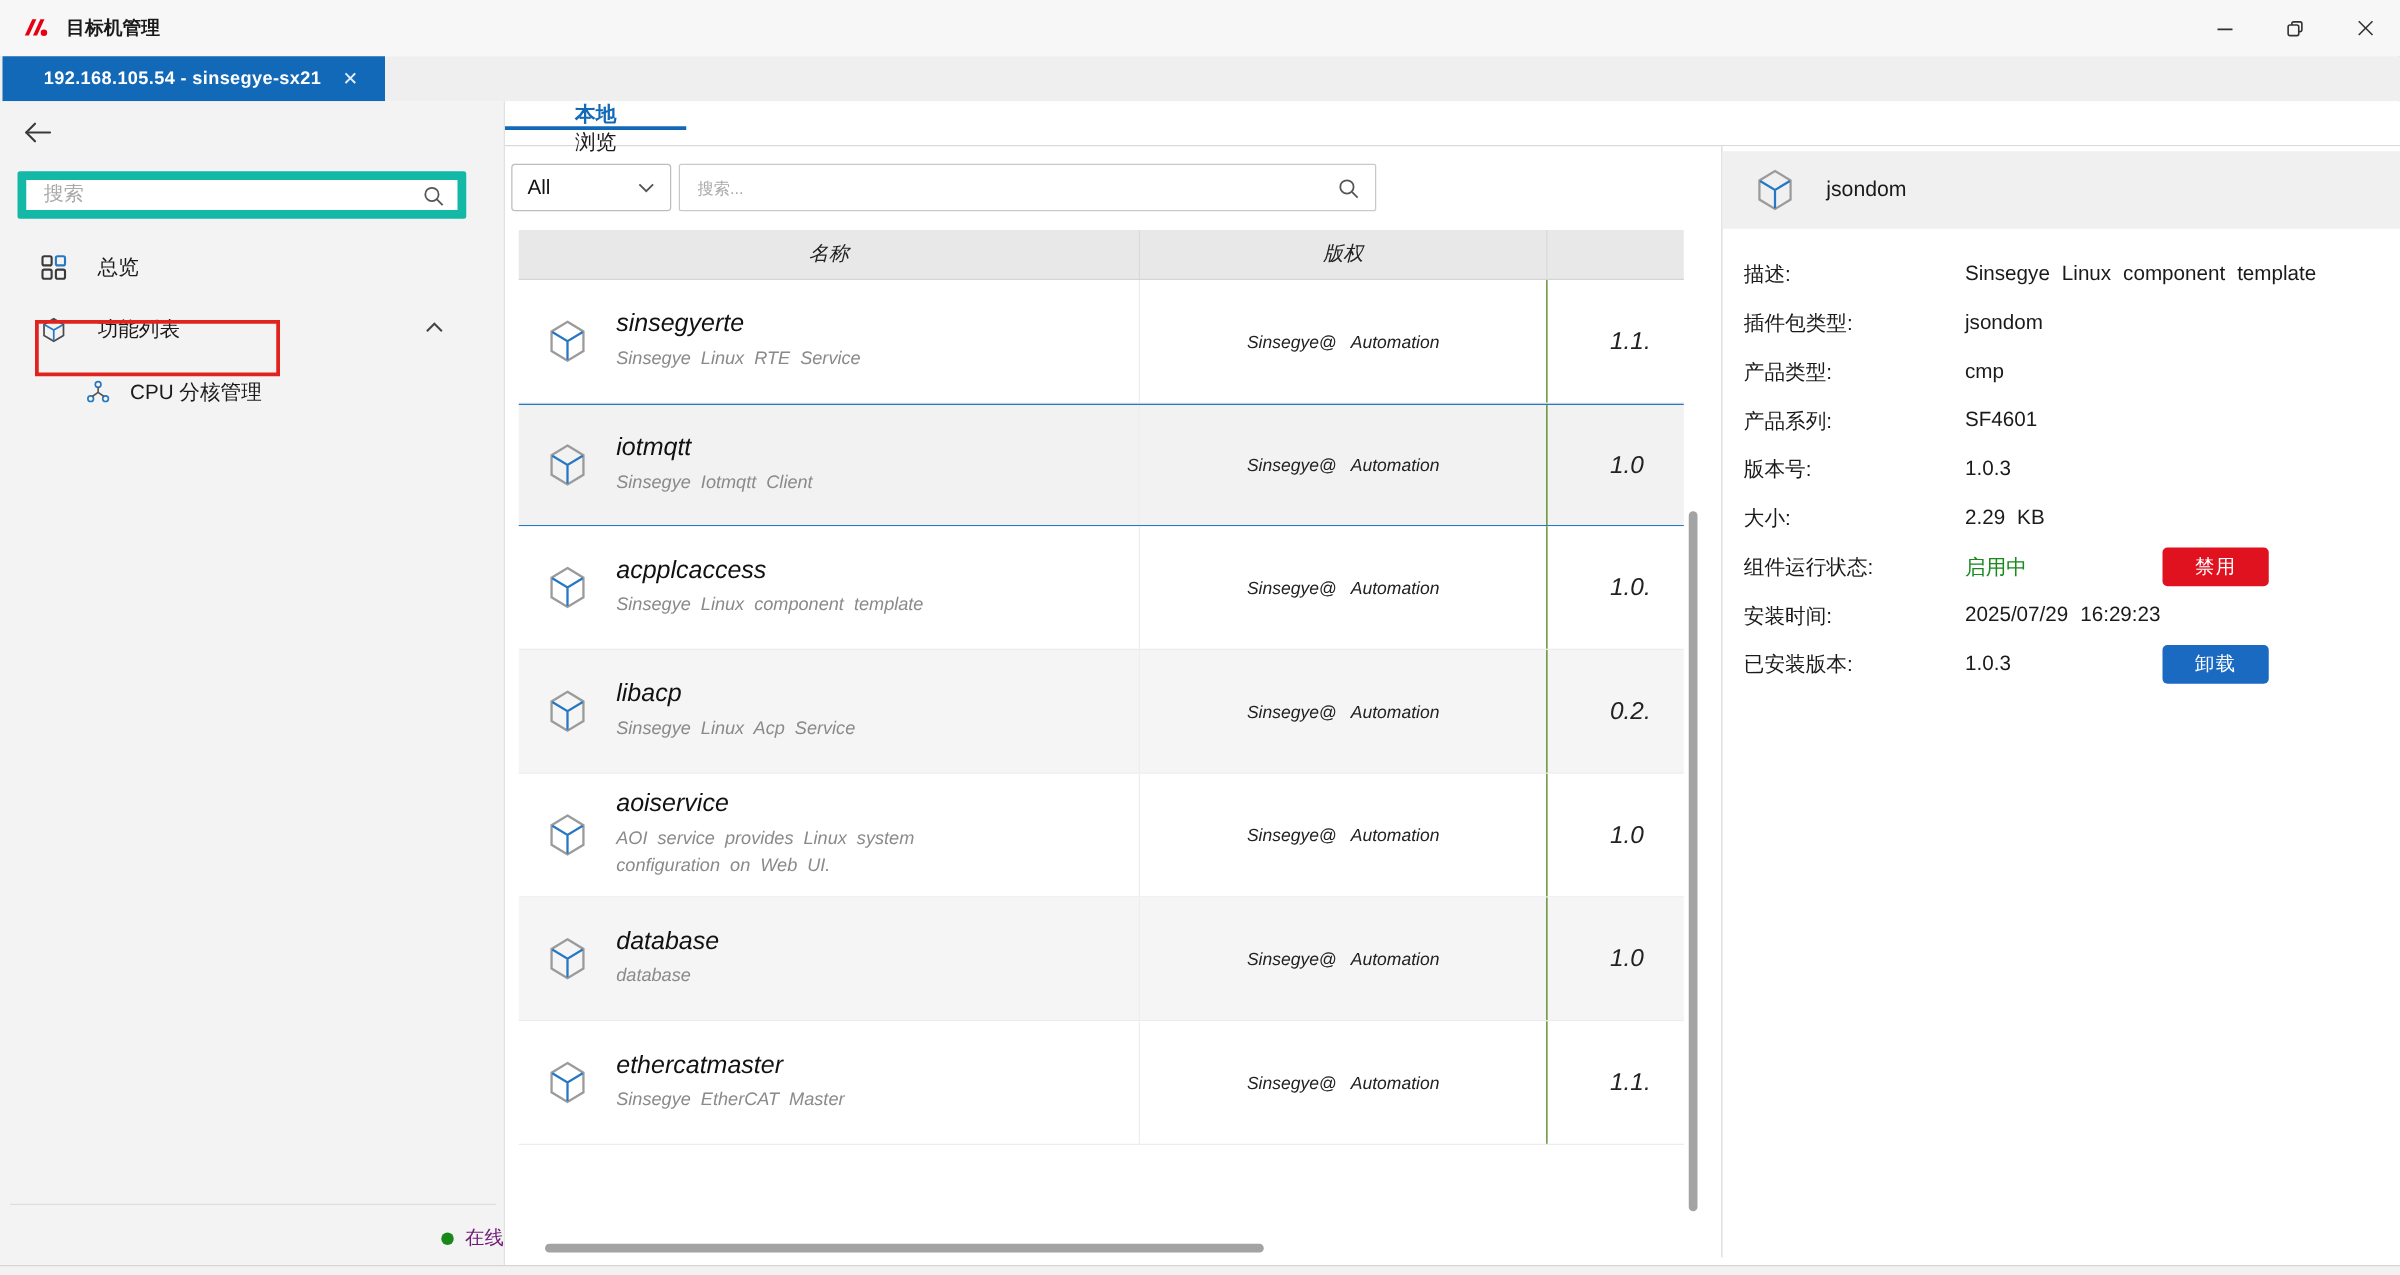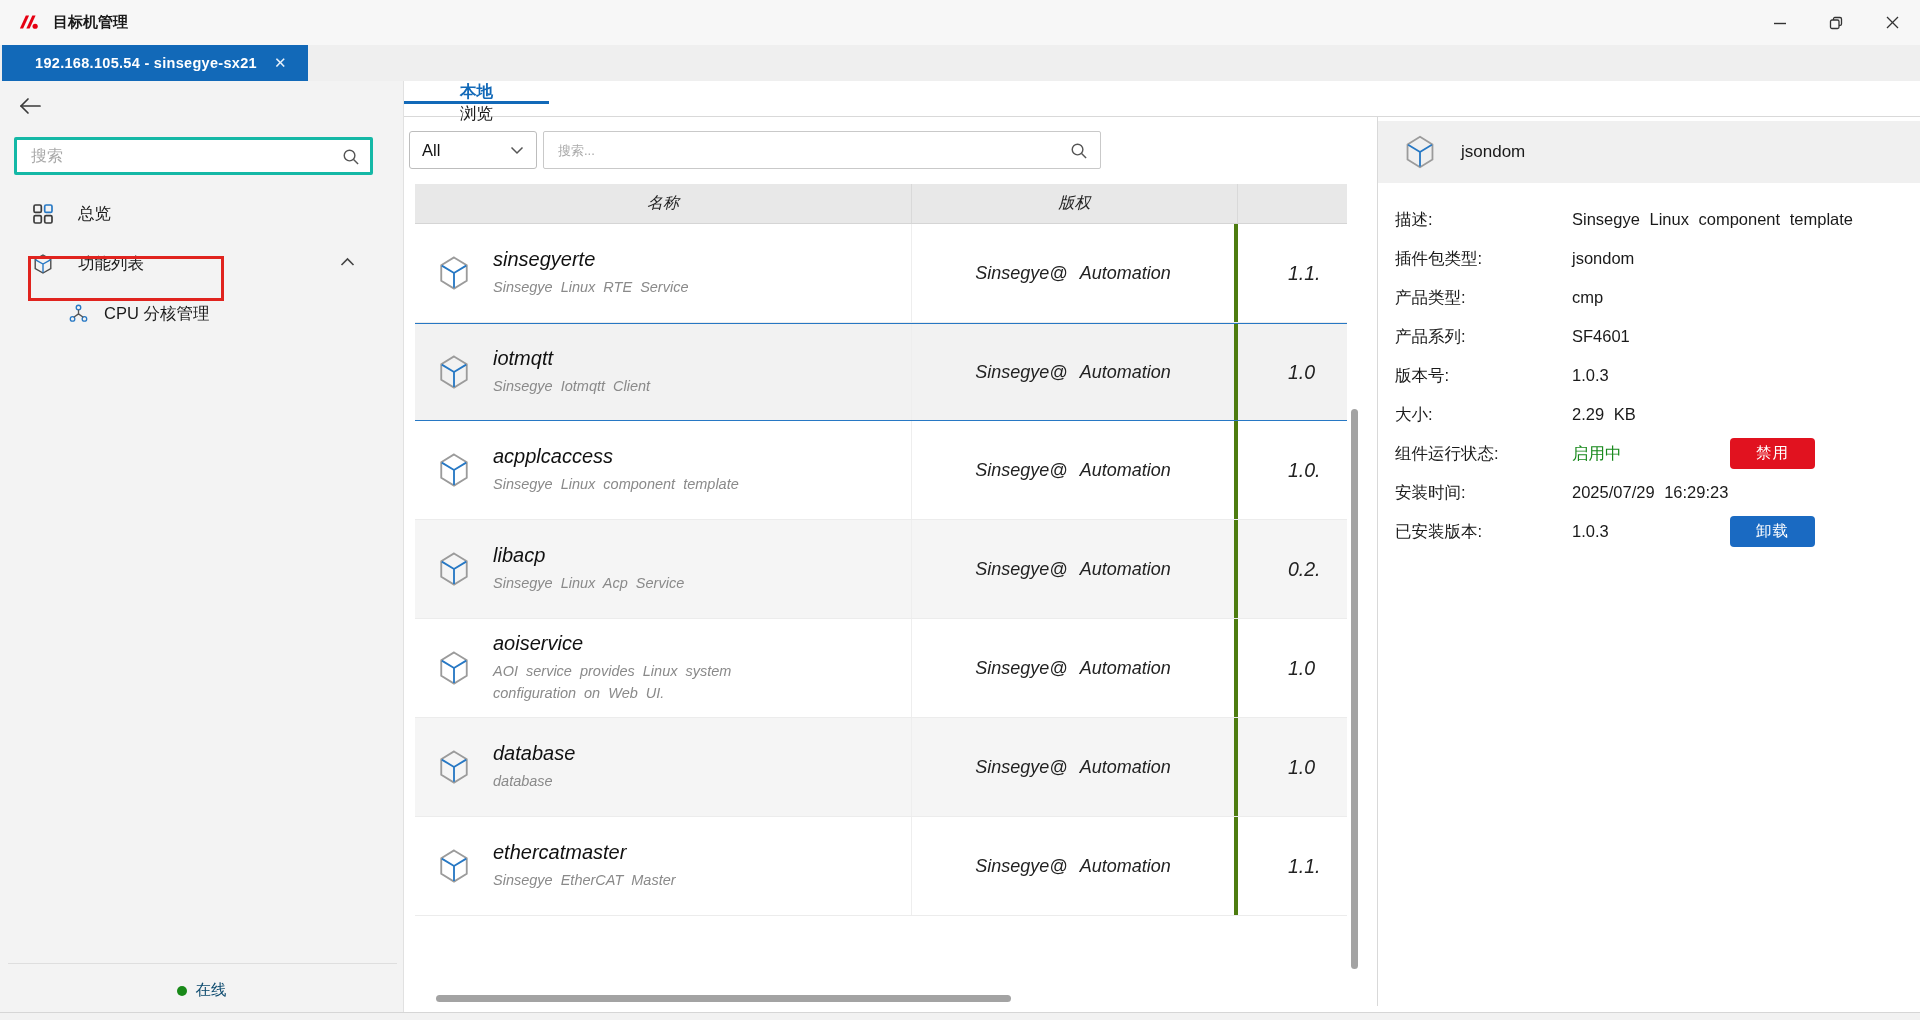--- a/index.html
+++ b/index.html
@@ -19,36 +19,36 @@
   .conn-tab { position:absolute; left:2px; top:0; width:306px; height:36px; background:#1269b8; color:#fff; display:flex; align-items:center; }
   .conn-tab-label { flex:1; text-align:center; font-size:14.5px; font-weight:bold; letter-spacing:.3px; padding-left:16px; }
   .conn-tab-close { width:34px; text-align:left; font-size:15px; color:#e8f1fa; }
 
   
   .app-body { position:absolute; top:81px; left:0; width:1920px; height:931px; display:flex; }
 
   
   .sidebar { position:relative; width:404px; height:100%; background:#f3f3f3; border-right:1px solid #e1e1e1; flex:0 0 404px; }
   .back-btn { position:absolute; top:14px; left:17px; width:28px; height:24px; }
-  .sb-search { position:absolute; top:56px; left:14px; width:359px; height:38px; background:#fff; border:3px solid #14b8a6; border-radius:2px; display:flex; align-items:center; }
+  .sb-search { position:absolute; top:56px; left:14px; width:359px; height:38px; background:#fff; border:7px solid #14b8a6; border-radius:2px; display:flex; align-items:center; }
   .sb-search input { flex:1; border:none; outline:none; background:transparent; font-size:16px; padding:0 10px 0 14px; color:#333; font-family:inherit; }
   .sb-search input::placeholder { color:#a9a9a9; }
   .sb-search .mag { margin-right:10px; }
   .nav { position:absolute; top:112px; left:0; width:100%; }
   .nav-item { height:41px; display:flex; align-items:center; font-size:16.5px; color:#1a1a1a; margin-bottom:9px; position:relative; cursor:default; }
   .nav-item.parent { padding-left:32px; }
   .nav-item.parent .nav-icon { margin-right:24px; }
   .nav-item.child { padding-left:68px; }
   .nav-item.child .nav-icon { margin-right:15px; }
   .nav-item.selected { background:#ccd9f2; margin-left:18px; width:386px; padding-left:50px; }
   .accent-bar { position:absolute; left:39px; top:9px; width:4px; height:23px; background:#1269b8; border-radius:2px; }
   .chevron-up { position:absolute; right:48px; top:14px; }
   .annotation-rect { position:absolute; left:28px; top:175px; width:196px; height:45px; border:3px solid #e0231e; pointer-events:none; z-index:5; }
   .sb-divider { position:absolute; bottom:48px; left:8px; width:389px; height:1px; background:#dedede; }
-  .sb-status { position:absolute; bottom:11px; left:0; width:100%; display:flex; align-items:center; justify-content:center; font-size:15.5px; color:#0c4a6e; }
+  .sb-status { position:absolute; bottom:11px; left:0; width:100%; display:flex; align-items:center; justify-content:flex-end; font-size:15.5px; color:#701a75; }
   .dot { width:10px; height:10px; border-radius:50%; background:#188918; margin-right:9px; }
 
   
   .main { flex:1; position:relative; background:#fff; }
   .main-header { position:relative; height:36px; border-bottom:1px solid #d9d9d9; display:flex; align-items:stretch;flex-direction:column; }
   .view-tab { width:145px; display:flex; align-items:center; justify-content:center; font-size:16.5px; color:#1a1a1a; position:relative; cursor:default; }
   .view-tab.active { color:#1269b8; font-weight:bold; }
   .view-tab.active::after { content:""; position:absolute; left:0; right:0; bottom:-1px; height:3px; background:#1269b8; }
   .header-actions { margin-left:auto; display:flex; align-items:center; gap:30px; padding-right:27px; }
   .action-btn { display:flex; align-items:center; gap:8px; font-size:15.5px; color:#1a1a1a; cursor:default; }
@@ -66,21 +66,21 @@
 
   .grid { position:absolute; top:67px; left:11px; width:932px;font-style:italic; }
   .thead { height:40px; background:#e8e8e8; display:flex; border-bottom:1px solid #d5d5d5; }
   .thead .hc { display:flex; align-items:center; justify-content:center; font-size:16px; color:#222; }
   .c1 { width:497px; } .c2 { width:326px; } .c3 { flex:1; overflow:hidden; }
   .thead .c1, .thead .c2 { border-right:1px solid #d9d9d9; }
   .trow { height:99px; display:flex; background:#fff; border-bottom:1px solid #ececec; }
   .trow.alt { background:#f5f5f5; }
   .trow.selected { background:#f2f2f2; border-top:1px solid #2778c4; border-bottom:1px solid #2778c4; height:98px; }
   .trow .c1 { display:flex; align-items:center; padding-left:22px; border-right:1px solid #eee; }
-  .trow .c2 { display:flex; align-items:center; justify-content:center; font-size:18px; color:#222; word-spacing:8px; border-right:4px solid #4d7c0f; }
+  .trow .c2 { display:flex; align-items:center; justify-content:center; font-size:14px; color:#222; word-spacing:8px; border-right:1px solid #4d7c0f; }
   .trow .c3 { display:flex; align-items:center; font-size:19.5px; color:#222; padding-left:50px; white-space:nowrap; }
   .row-icon { margin-right:22px; flex:0 0 34px; }
   .row-name { font-size:20px; font-weight:500; color:#111; }
   .row-desc { font-size:14.5px; color:#8a8a8a; margin-top:6px; max-width:310px; line-height:1.45; word-spacing:4px; }
 
   .v-scroll { position:absolute; left:947px; top:292px; width:7px; height:560px; background:#a3a3a3; border-radius:4px; }
   .h-scroll { position:absolute; left:32px; top:878px; width:575px; height:7px; background:#a3a3a3; border-radius:4px; }
 
   
   .details { position:relative; flex:1; border-left:1px solid #d9d9d9; background:#fff; }

